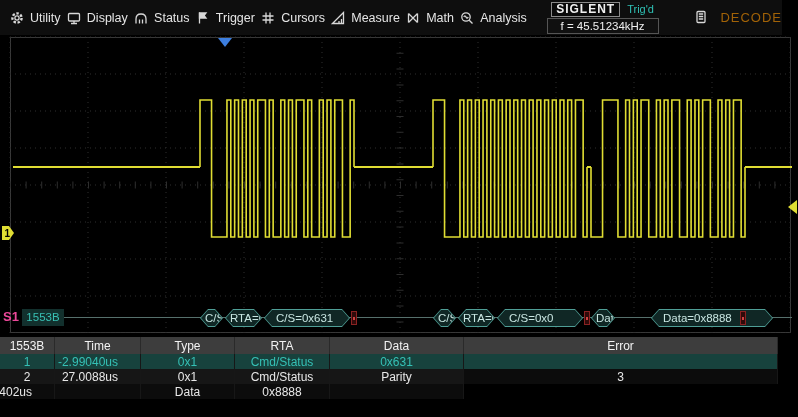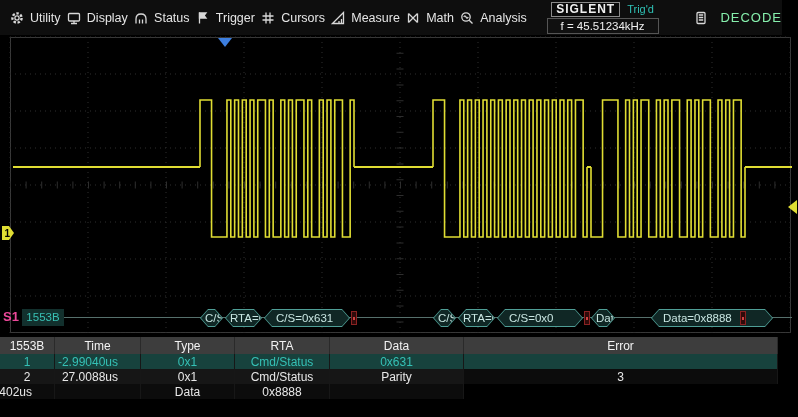--- a/index.html
+++ b/index.html
@@ -15,22 +15,22 @@
   .ic svg{stroke:#d8d8d8;fill:none;stroke-width:1.3;}
 
   #status-block{margin-left:14px;width:132px;display:flex;flex-direction:column;align-items:center;}
   #status-top{display:flex;align-items:center;gap:7px;height:15px;}
   #brand{border:1px solid #8a8a8a;background:#0a0a0a;color:#f0f0f0;font-weight:bold;
          font-size:12px;letter-spacing:1px;padding:0 4px;line-height:13px;}
   #trig-status{color:#2fc1b5;font-size:11px;}
   #freq-box{margin-top:1px;border:1px solid #555;background:#101010;color:#f0f0f0;
             font-size:11.5px;padding:0 13px;line-height:14px;white-space:nowrap;}
 
-  #decode-btn{margin-left:30px;display:flex;align-items:flex-end;gap:12px;font-size:13px;
-              letter-spacing:1px;color:#86efac;}
+  #decode-btn{margin-left:30px;display:flex;align-items:flex-start;gap:12px;font-size:13px;
+              letter-spacing:1px;color:#a16207;}
 
   
   #scope{position:absolute;left:0;top:35px;width:798px;height:298px;background:#000;}
   #plot{position:absolute;left:0;top:0;}
 
   
   #s1-label{position:absolute;left:3px;top:274px;font-size:13px;font-weight:bold;color:#ec4899;}
   #proto-chip{position:absolute;left:22px;top:274px;width:42px;height:17px;background:#12302d;
               color:#38c0b4;font-size:11.5px;line-height:17px;text-align:center;}
   #decode-line{position:absolute;left:64px;top:282px;width:728px;height:1px;background:#56706c;}

